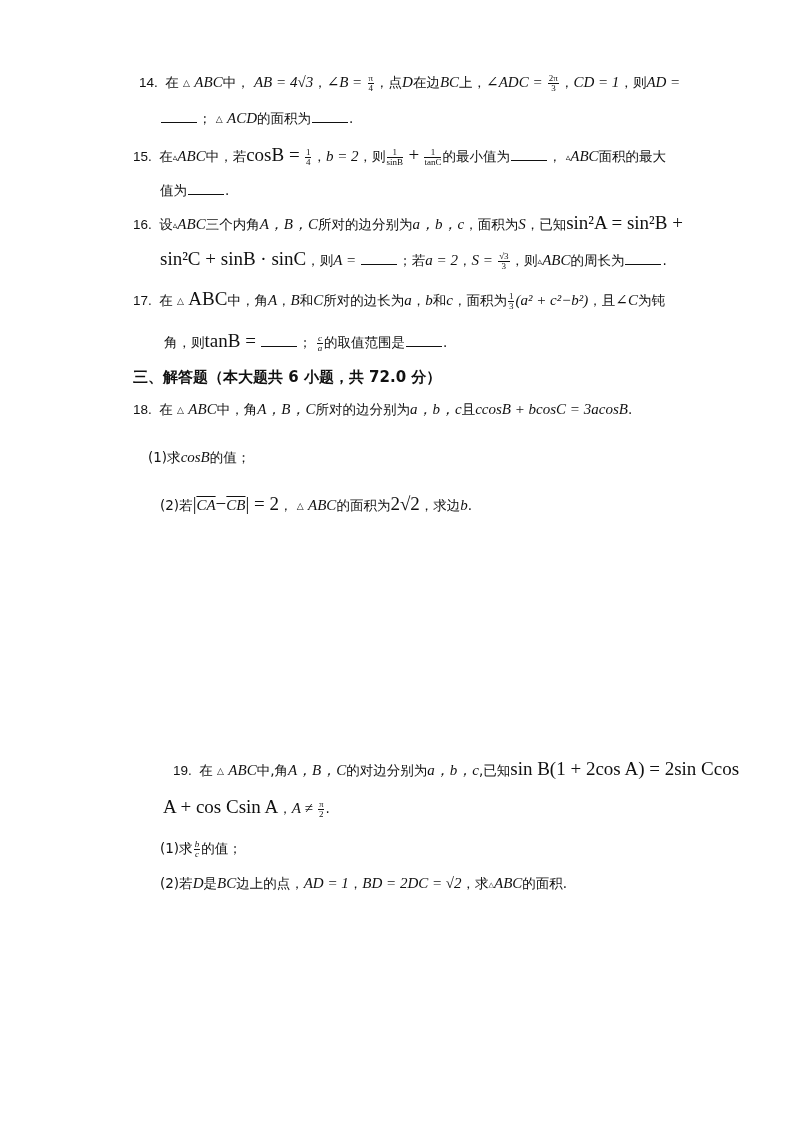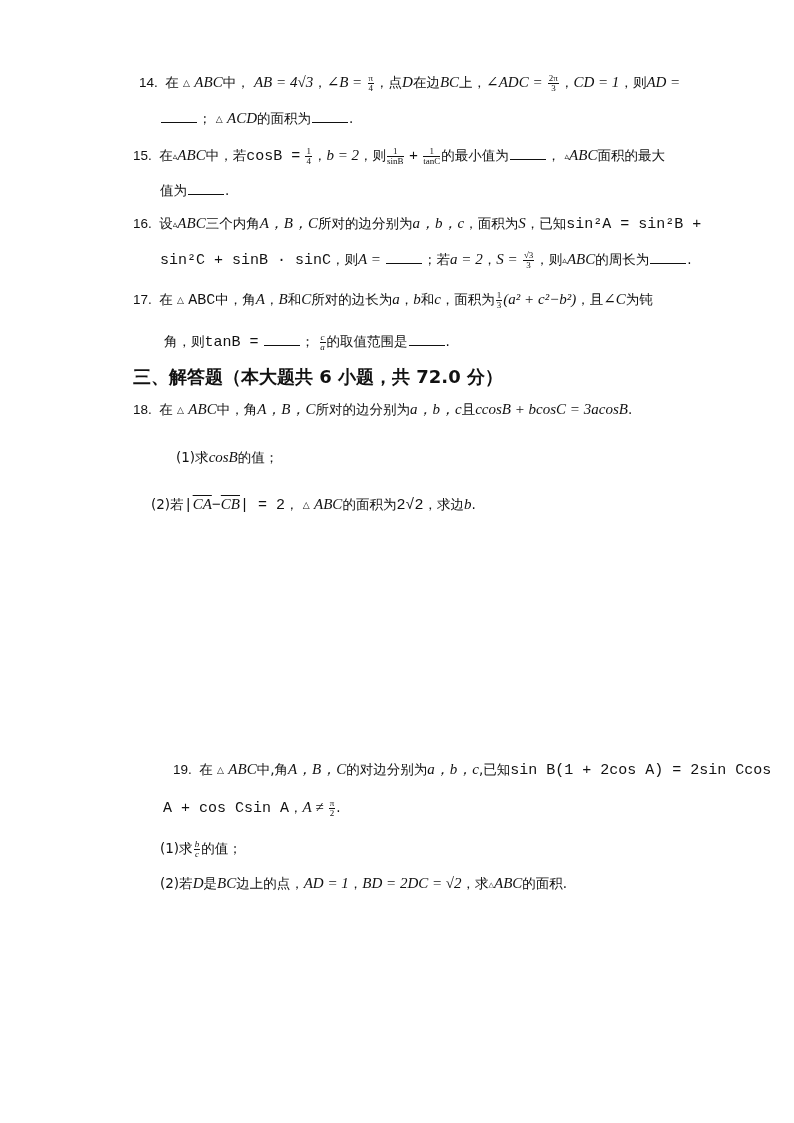--- a/index.html
+++ b/index.html
@@ -6,32 +6,32 @@
   body {
     width: 794px; height: 1123px; position: relative; overflow: hidden;
     font-family: "DejaVu Sans", "Liberation Sans", sans-serif;
     color: #111111; font-size: 13.5px;
   }
   .line {
     position: absolute; white-space: nowrap; line-height: 20px;
   }
   .num { font-family: "Liberation Sans", sans-serif; display: inline-block; width: 22px; }
   .m { font-family: "Liberation Serif", "DejaVu Serif", serif; font-style: italic; font-size: 15px; }
-  .r { font-family: Liberation Mono, monospace; font-size: 15px; }
+  .r { font-family: Liberation Serif, serif; font-size: 19px; }
   .blank {
     display: inline-block; width: 36px; border-bottom: 1px solid #111; height: 12px; vertical-align: baseline; margin: 0 1px;
   }
   .frac {
     display: inline-block; vertical-align: middle; text-align: center;
     font-family: "Liberation Serif", serif; font-size: 9px; line-height: 9px; margin: 0 1px;
   }
   .frac > span { display: block; }
   .frac > .top { border-bottom: 1px solid #111; padding: 0 1px; }
   .tri { font-size: 9px; vertical-align: 1px; }
-  .section { font-family: "DejaVu Sans", sans-serif; font-weight: bold; font-size: 18px; }
+  .section { font-family: "DejaVu Sans", sans-serif; font-weight: bold; font-size: 15px; }
   .vec { text-decoration: overline; font-family: "Liberation Serif", serif; font-style: italic; font-size: 15px; }
 </style>
 </head>
 <body>
 
 <div class="line" style="left:139px; top:72px;">
   <span class="num">14.</span>
   <span>在</span>
   <span class="tri">△</span>
   <span class="m">ABC</span><span>中，</span>
@@ -80,24 +80,24 @@
 </div>
 
 <div class="line section" style="left:133px; top:367px;">三、解答题（本大题共 6 小题，共 72.0 分）</div>
 
 <div class="line" style="left:133px; top:399px;">
   <span class="num">18.</span>
   <span>在</span>
   <span class="tri">△</span>
   <span class="m">ABC</span><span>中，角</span><span class="m">A，B，C</span><span>所对的边分别为</span><span class="m">a，b，c</span><span>且</span><span class="m">ccosB + bcosC = 3acosB</span><span>.</span>
 </div>
-<div class="line" style="left:176px; top:447px;text-align:center;">
+<div class="line" style="left:148px; top:447px;text-align:center;">
   <span>(1)求</span><span class="m">cosB</span><span>的值；</span>
 </div>
-<div class="line" style="left:151px; top:494px;">
+<div class="line" style="left:160px; top:494px;">
   <span>(2)若</span><span class="r">|</span><span class="vec">CA</span><span class="r">−</span><span class="vec">CB</span><span class="r">| = 2</span><span>，</span>
   <span class="tri">△</span>
   <span class="m">ABC</span><span>的面积为</span><span class="r">2√2</span><span>，求边</span><span class="m">b</span><span>.</span>
 </div>
 
 <div class="line" style="left:133px; top:759px;margin-left:40px;">
   <span class="num">19.</span>
   <span>在</span>
   <span class="tri">△</span>
   <span class="m">ABC</span><span>中,角</span><span class="m">A，B，C</span><span>的对边分别为</span><span class="m">a，b，c</span><span>,已知</span><span class="r">sin B(1 + 2cos A) = 2sin Ccos</span>

